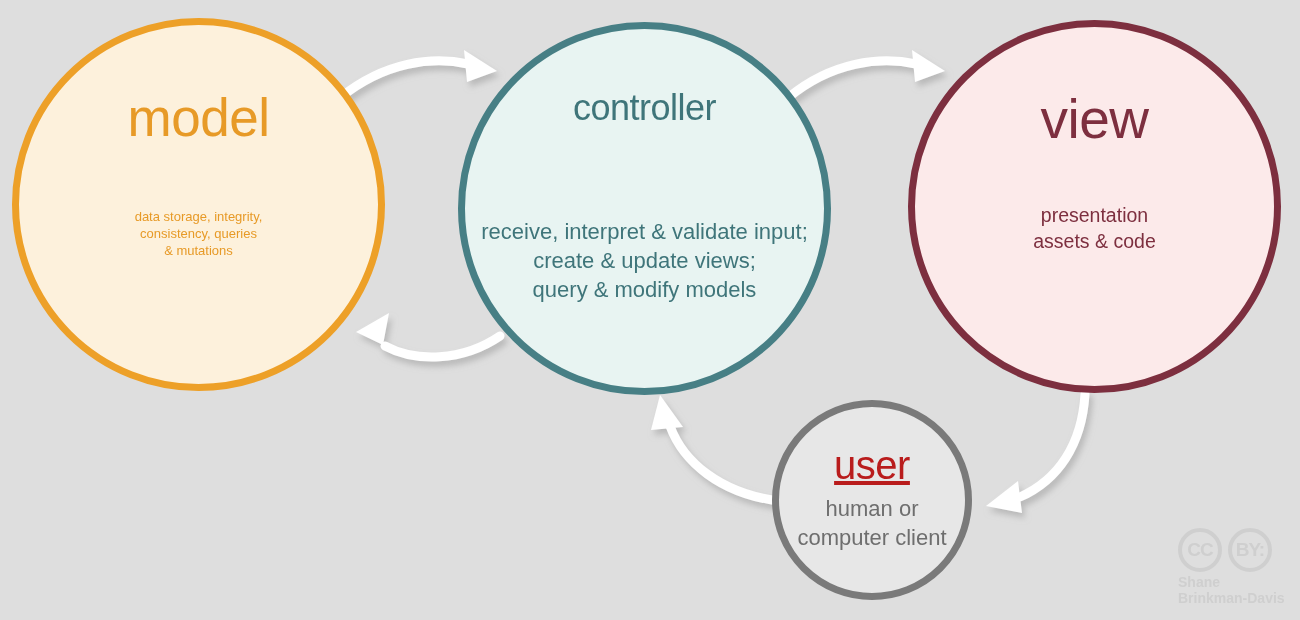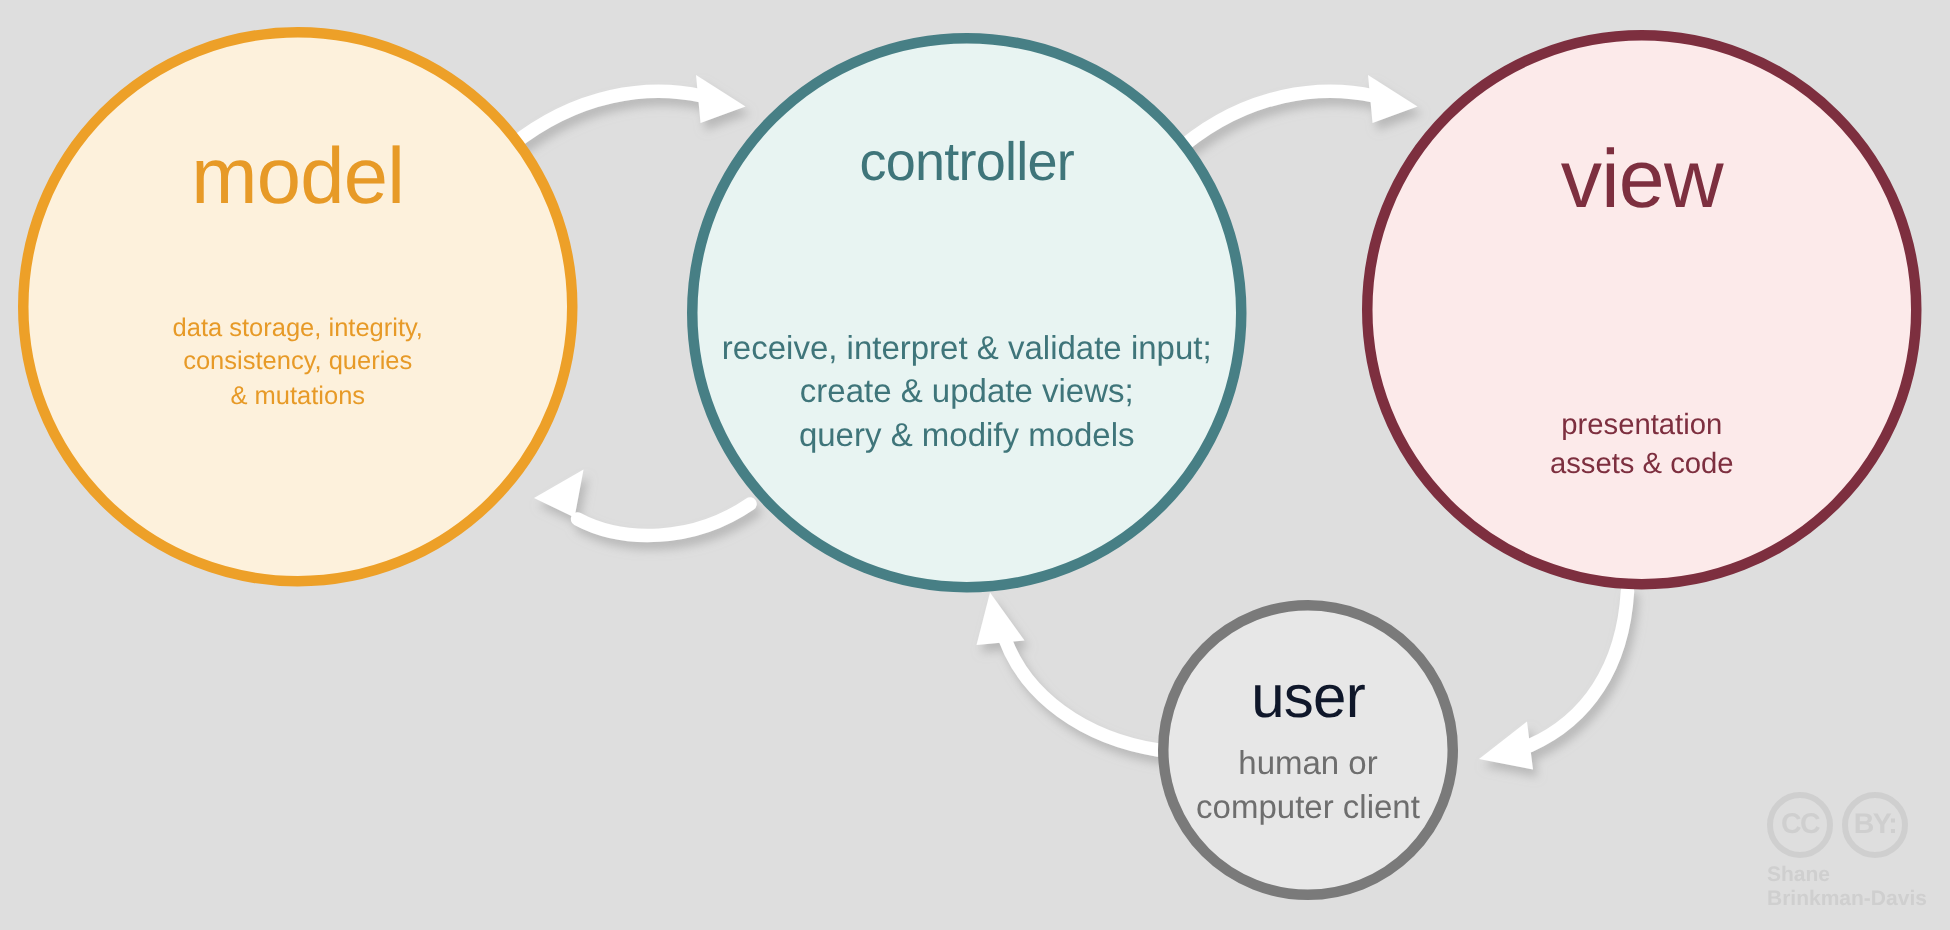--- a/index.html
+++ b/index.html
@@ -55,21 +55,21 @@
     background: #fdf1dc;
     border: 7px solid #eda028;
     color: #e79a27;
   }
   #node-model .node-title {
     font-size: 53px;
     margin-top: 62px;
     color: #e79a27;
   }
   #node-model .node-desc {
-    font-size: 17px;
+    font-size: 13px;
     margin-top: 60px;
     color: #e79a27;
   }
 
   
   #node-controller {
     left: 458px; top: 22px;
     width: 373px; height: 373px;
     background: #e8f4f2;
     border: 7px solid #477f85;
@@ -94,37 +94,38 @@
     border: 7px solid #7d2f3f;
     color: #7d2f3f;
   }
   #node-view .node-title {
     font-size: 55px;
     margin-top: 60px;
     color: #7d2f3f;
   }
   #node-view .node-desc {
     font-size: 19.5px;
-    margin-top: 120px;
+    margin-top: 52px;
     color: #7d2f3f;
   }
 
   
   #node-user {
     left: 772px; top: 400px;
     width: 200px; height: 200px;
     background: #e7e7e7;
     border: 7px solid #7a7a7a;
     color: #6e6e6e;
     overflow: visible;
   }
   #node-user .node-title {
     font-size: 40px;
     margin-top: 36px;
-    color: #0f172a;
+    color: #b91c1c;
+    text-decoration: underline;
   }
   #node-user .node-desc {
     font-size: 22px;
     margin-top: 6px;
     color: #6e6e6e;
     width: 260px;
   }
 
   
   #cc-badge {

